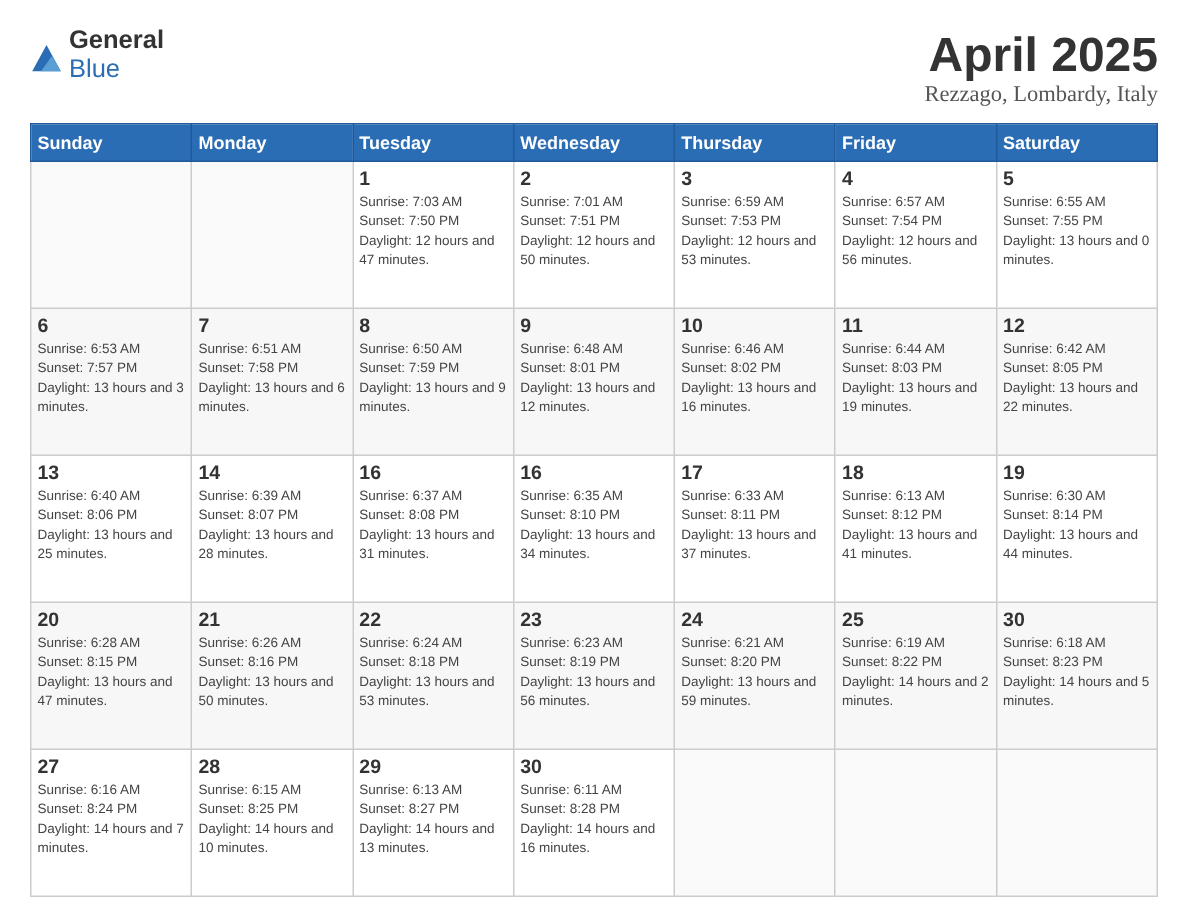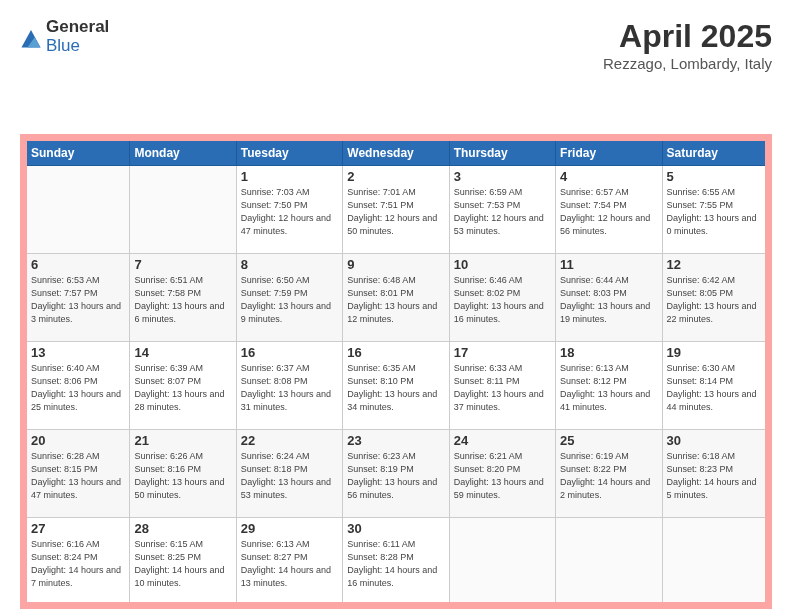--- a/index.html
+++ b/index.html
@@ -9,21 +9,20 @@
       font-family: Arial, sans-serif;
       background: #fff;
       overflow: hidden;
     }
     .page {
       width: 792px;
       height: 612px;
       padding: 18px 20px 14px 20px;
       display: flex;
       flex-direction: column;
-      gap: 28px;
     }
     .header {
       display: flex;
       justify-content: space-between;
       align-items: flex-start;
       margin-bottom: 10px;
     }
     .logo {
       display: flex;
       align-items: center;
@@ -53,27 +52,27 @@
       text-align: right;
     }
     .title-month {
       font-size: 32px;
       font-weight: bold;
       color: #333;
     }
     .title-location {
       font-size: 15px;
       color: #555;
+      font-family: Liberation Serif, serif;
     }
     .calendar {
       flex: 1;
-      border: 7px solid #fca5a5;
+      border: 1px solid #fca5a5;
       border-collapse: collapse;
       width: 100%;
-      margin-top: 24px;
     }
     table {
       width: 100%;
       border-collapse: collapse;
       table-layout: fixed;
     }
     thead th {
       background: #2a6db5;
       color: #fff;
       font-size: 12px;

